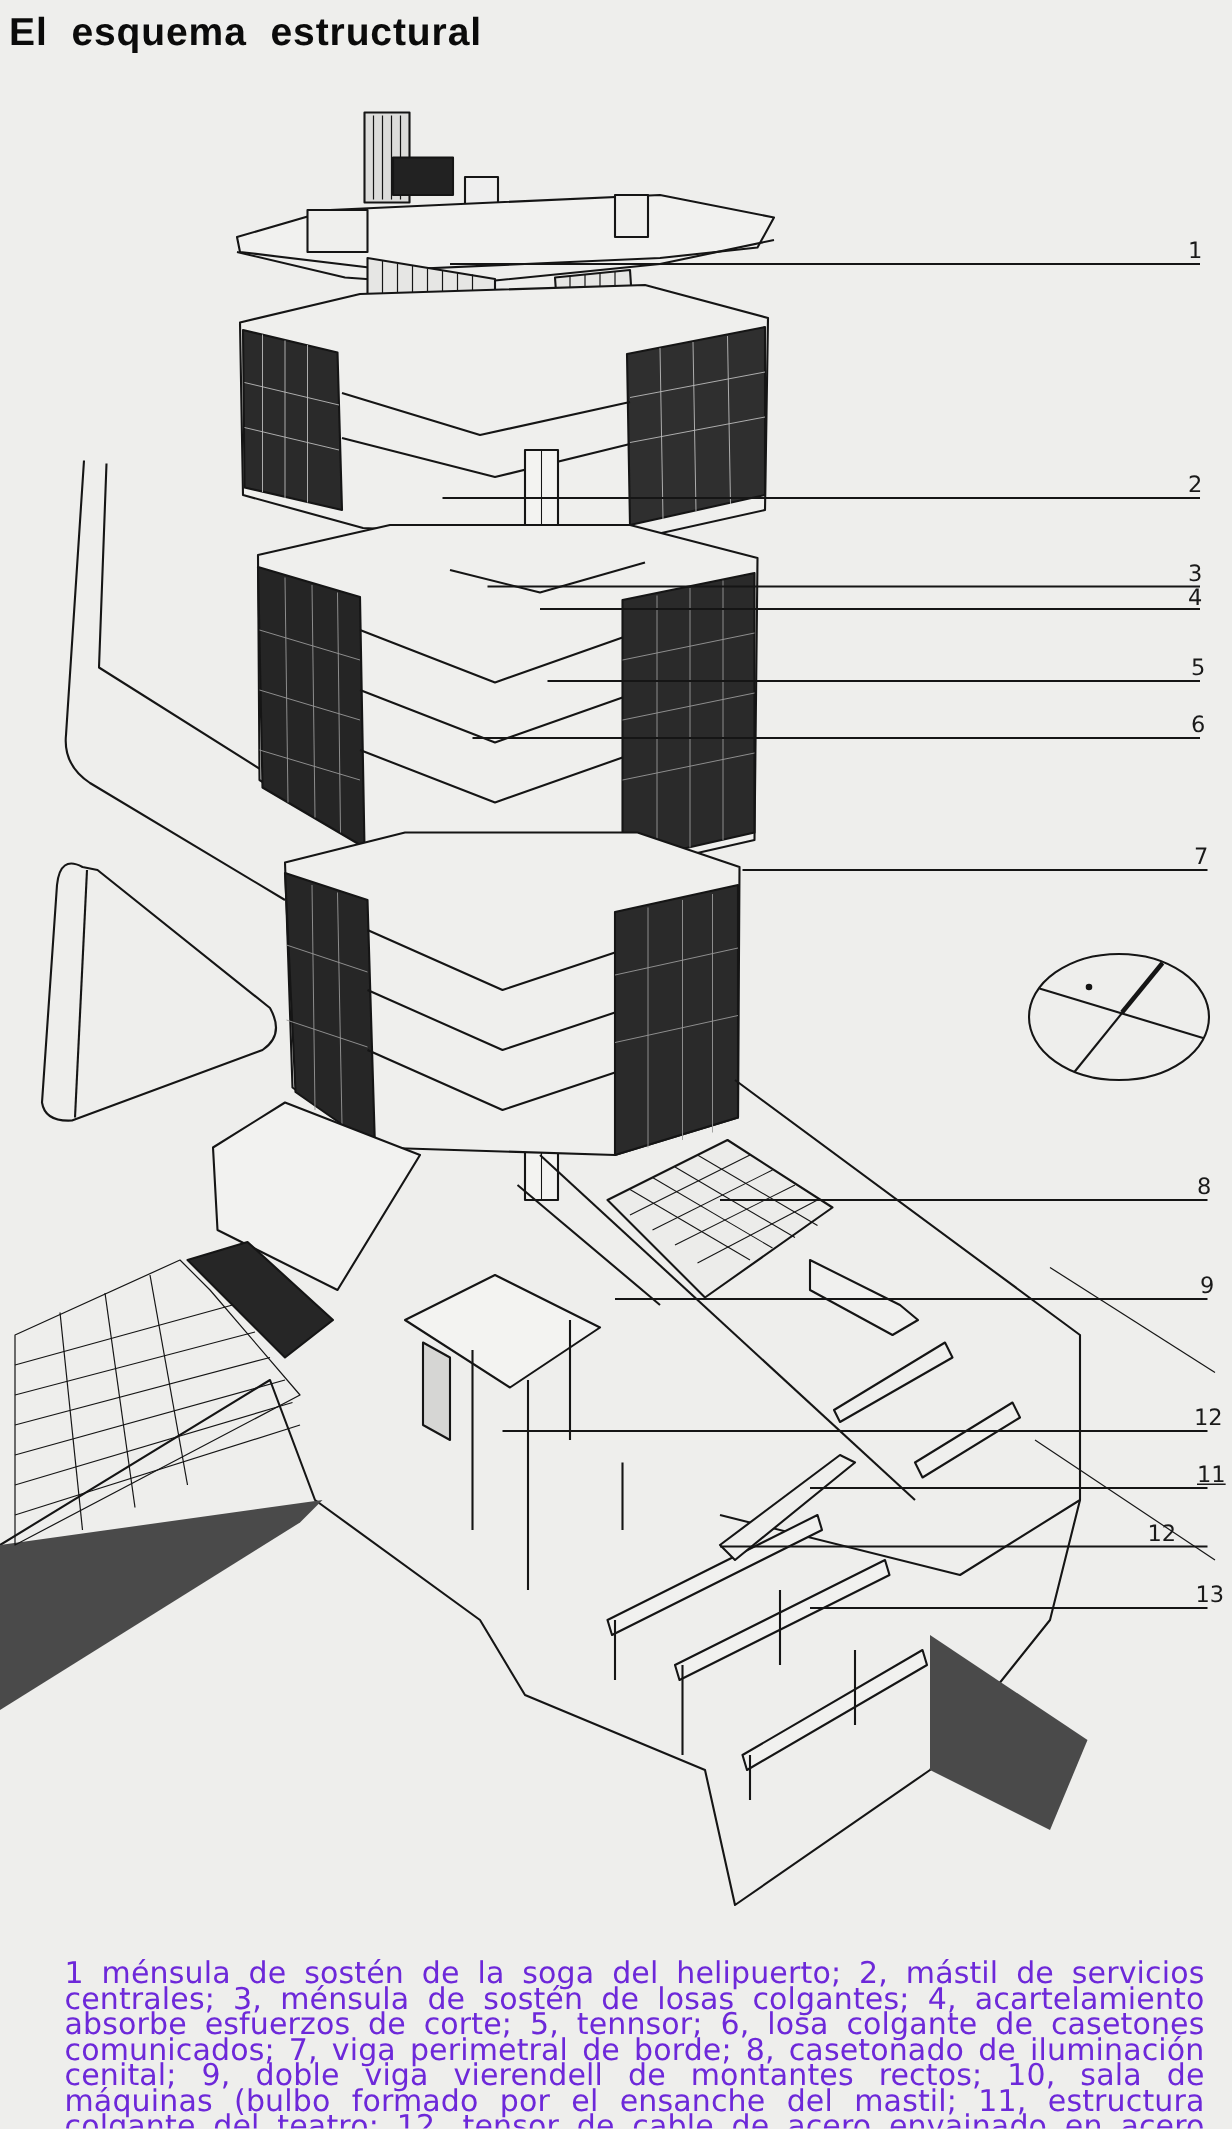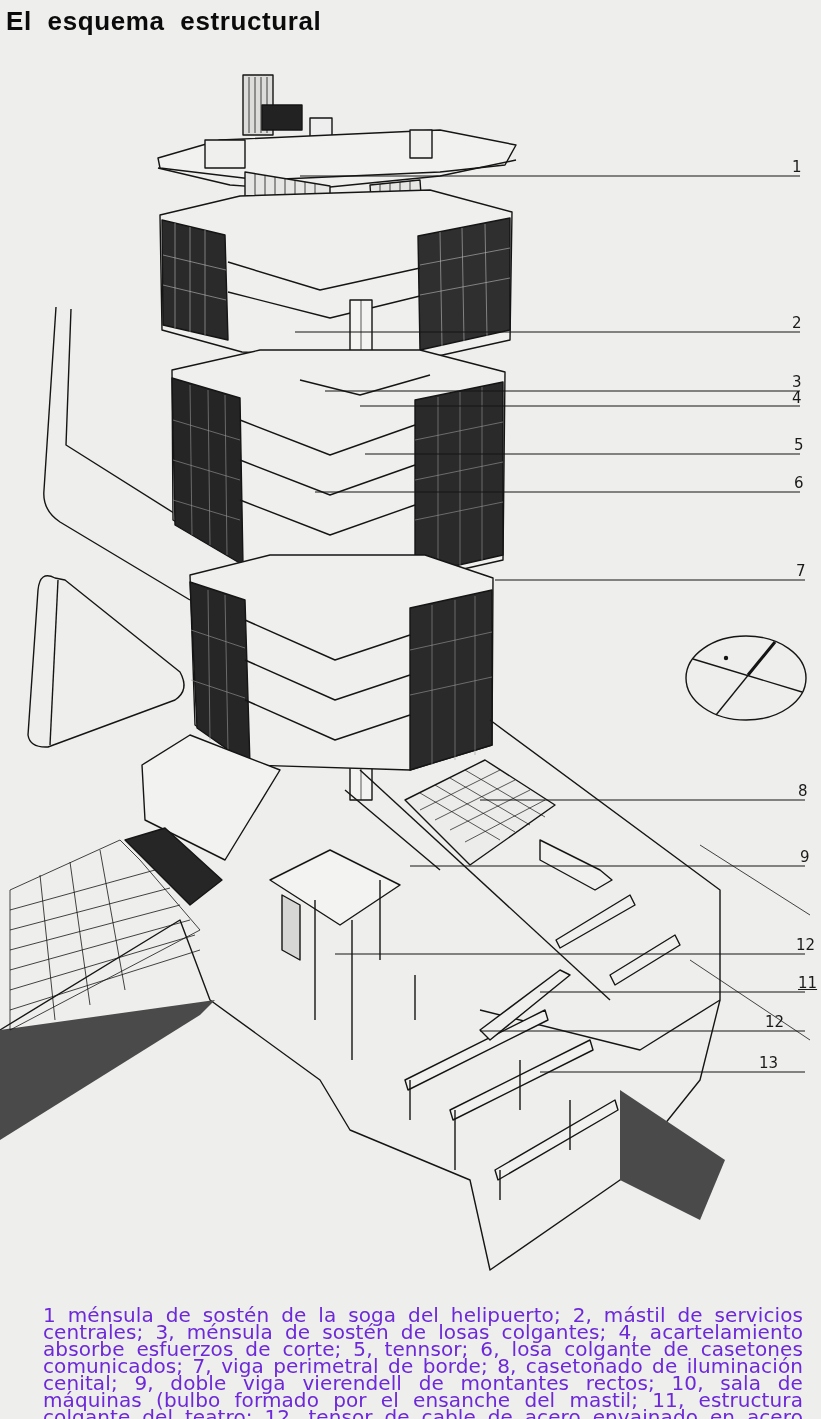--- a/index.html
+++ b/index.html
@@ -239,15 +239,15 @@
 <div class="callout-label" style="left:792px;top:375px;">3</div>
 <div class="callout-label" style="left:792px;top:391px;">4</div>
 <div class="callout-label" style="left:794px;top:438px;">5</div>
 <div class="callout-label" style="left:794px;top:476px;">6</div>
 <div class="callout-label" style="left:796px;top:564px;">7</div>
 <div class="callout-label" style="left:798px;top:784px;">8</div>
 <div class="callout-label" style="left:800px;top:850px;">9</div>
 <div class="callout-label" style="left:796px;top:938px;">12</div>
 <div class="callout-label" style="left:798px;top:976px;text-decoration:underline;">11</div>
 <div class="callout-label" style="left:765px;top:1015px;">12</div>
-<div class="callout-label" style="left:759px;top:1056px;">13</div>
+<div class="callout-label" style="left:797px;top:1056px;">13</div>
 
 <div class="caption">1 ménsula de sostén de la soga del helipuerto; 2, mástil de servicios centrales; 3, ménsula de sostén de losas colgantes; 4, acartelamiento absorbe esfuerzos de corte; 5, tennsor; 6, losa colgante de casetones comunicados; 7, viga perimetral de borde; 8, casetonado de iluminación cenital; 9, doble viga vierendell de montantes rectos; 10, sala de máquinas (bulbo formado por el ensanche del mastil; 11, estructura colgante del teatro; 12, tensor de cable de acero envainado en acero inoxidable y sellado con cemento; 13 vigas dobles.</div>
 
 </body></html>

